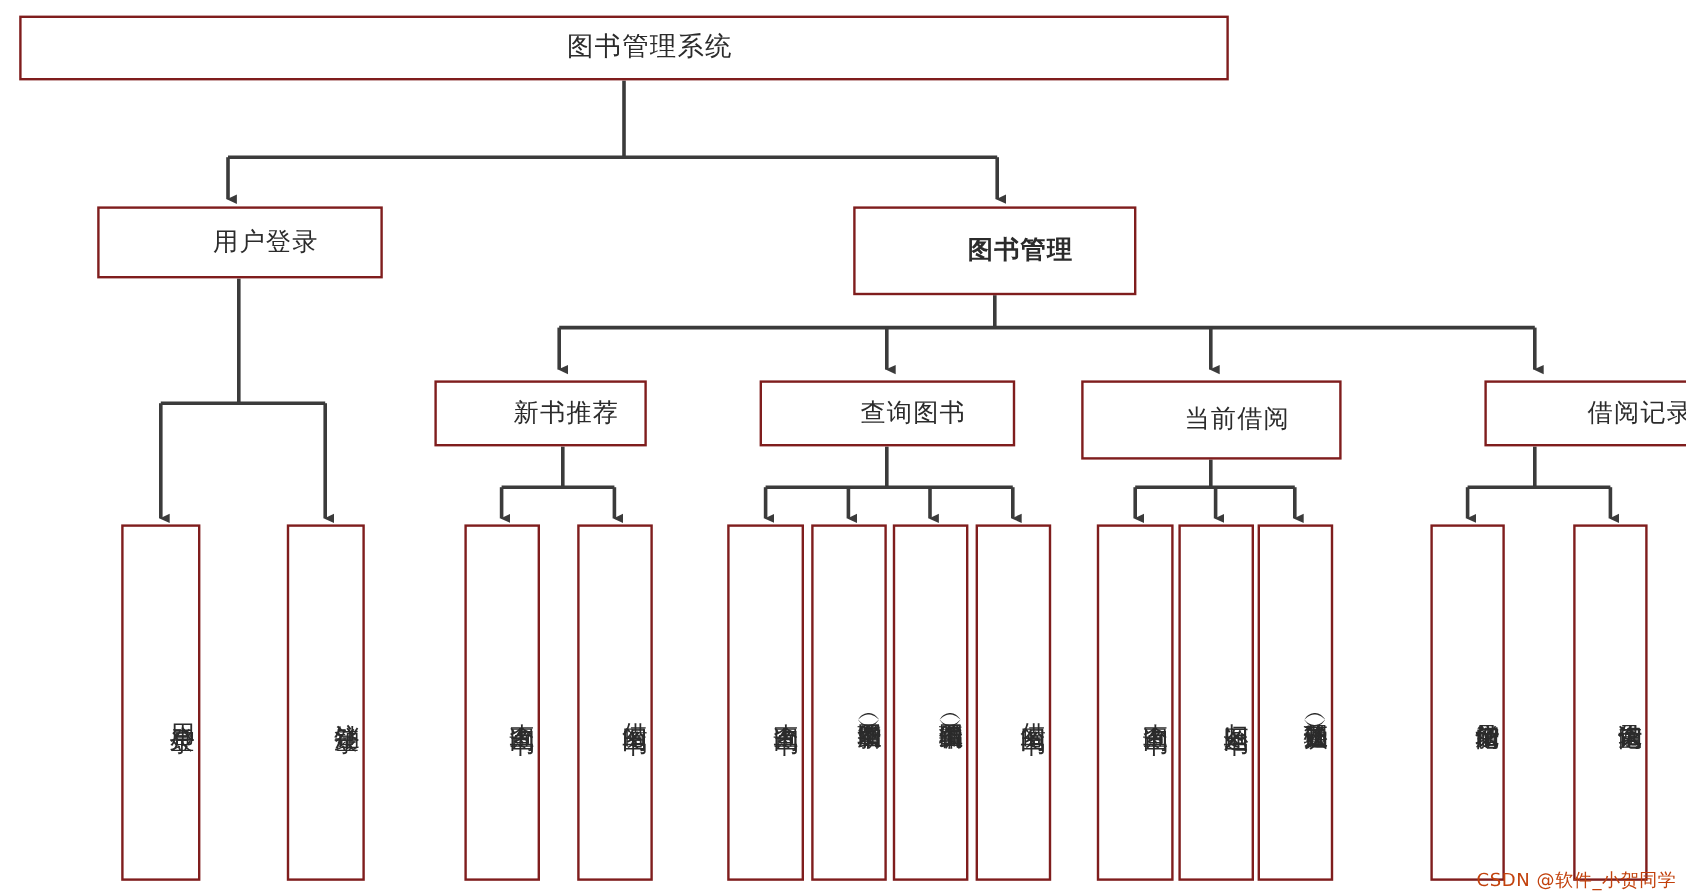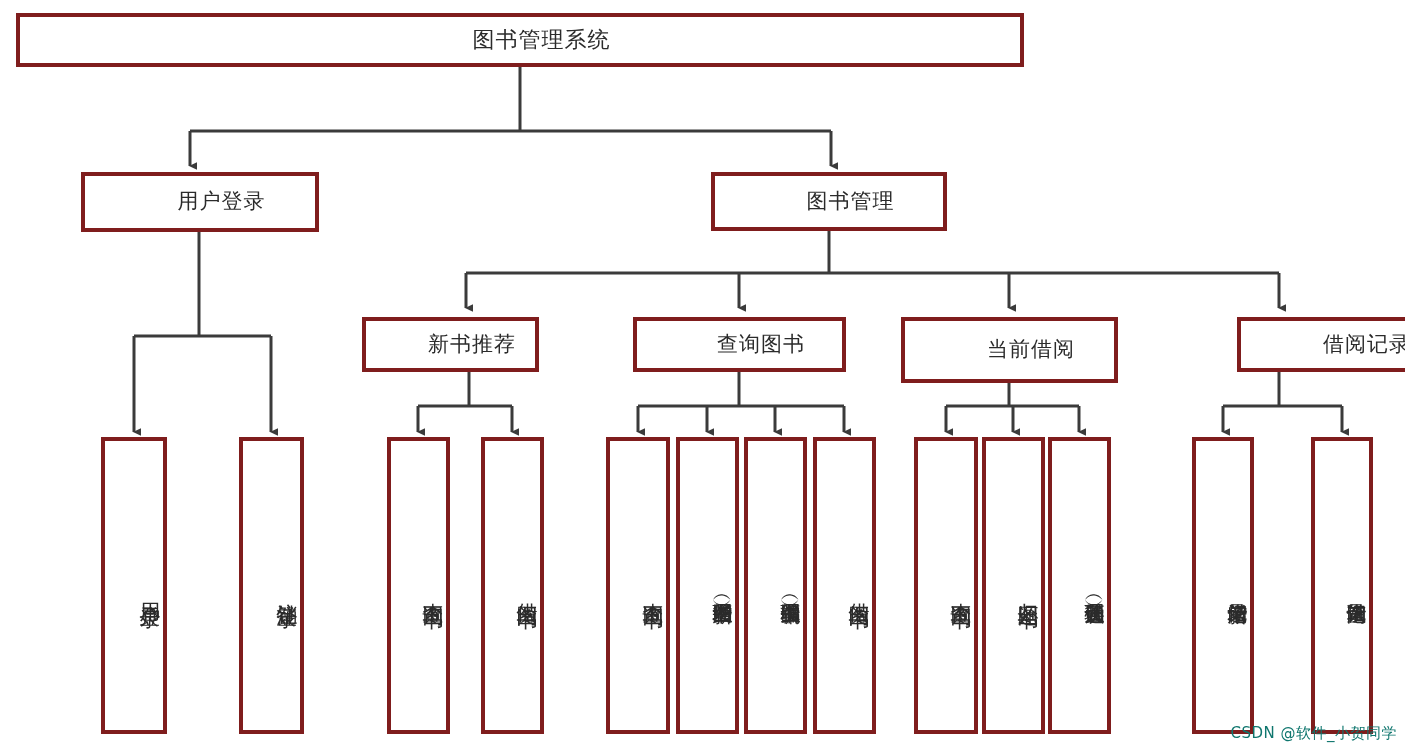--- a/index.html
+++ b/index.html
@@ -18,21 +18,21 @@
   #edges {
     position: absolute;
     left: 0;
     top: 0;
     width: 1405px;
     height: 747px;
   }
   .node {
     position: absolute;
     box-sizing: border-box;
-    border: 4px solid #7f1d1d;
+    border: 2px solid #7f1d1d;
     background: #ffffff;
     display: flex;
     align-items: center;
     justify-content: center;
     color: #2b2b2b;
     padding-left: 43px;
   }
   .node.horiz {
     font-size: 21px;
     letter-spacing: 1px;
@@ -54,21 +54,21 @@
   .node.vert.tight {
     padding-top: 4px;
     letter-spacing: 0px;
     font-size: 20px;
   }
   .watermark {
     position: absolute;
     right: 8px;
     bottom: 4px;
     font-size: 15px;
-    color: #0f766e;
+    color: #c2410c;
     letter-spacing: 0.5px;
     white-space: nowrap;
     font-family: "DejaVu Sans", "Liberation Sans", sans-serif;
   }
 </style>
 </head>
 <body>
 
 <div id="canvas">
 
@@ -119,21 +119,21 @@
       <path d="M1279,372 L1279,406"></path>
       <path d="M1223,406 L1342,406"></path>
       <path d="M1223,406 L1223,432" marker-end="url(#arrow)"></path>
       <path d="M1342,406 L1342,432" marker-end="url(#arrow)"></path>
     </g>
   </svg>
 
   <div class="node horiz root" style="left:16px; top:13px; width:1008px; height:54px;">图书管理系统</div>
 
   <div class="node horiz" style="left:81px; top:172px; width:238px; height:60px;">用户登录</div>
-  <div class="node horiz" style="left:711px; top:172px; width:236px; height:59px;">图书管理</div>
+  <div class="node horiz" style="left:711px; top:172px; width:236px; height:74px;font-weight:bold;">图书管理</div>
 
   <div class="node horiz" style="left:362px; top:317px; width:177px; height:55px;">新书推荐</div>
   <div class="node horiz" style="left:633px; top:317px; width:213px; height:55px;">查询图书</div>
   <div class="node horiz" style="left:901px; top:317px; width:217px; height:66px;">当前借阅</div>
   <div class="node horiz" style="left:1237px; top:317px; width:217px; height:55px;">借阅记录</div>
 
   <div class="node vert" style="left:101px; top:437px; width:66px; height:297px;">用户登录</div>
   <div class="node vert" style="left:239px; top:437px; width:65px; height:297px;">注销登录</div>
 
   <div class="node vert" style="left:387px; top:437px; width:63px; height:297px;">查询图书</div>

